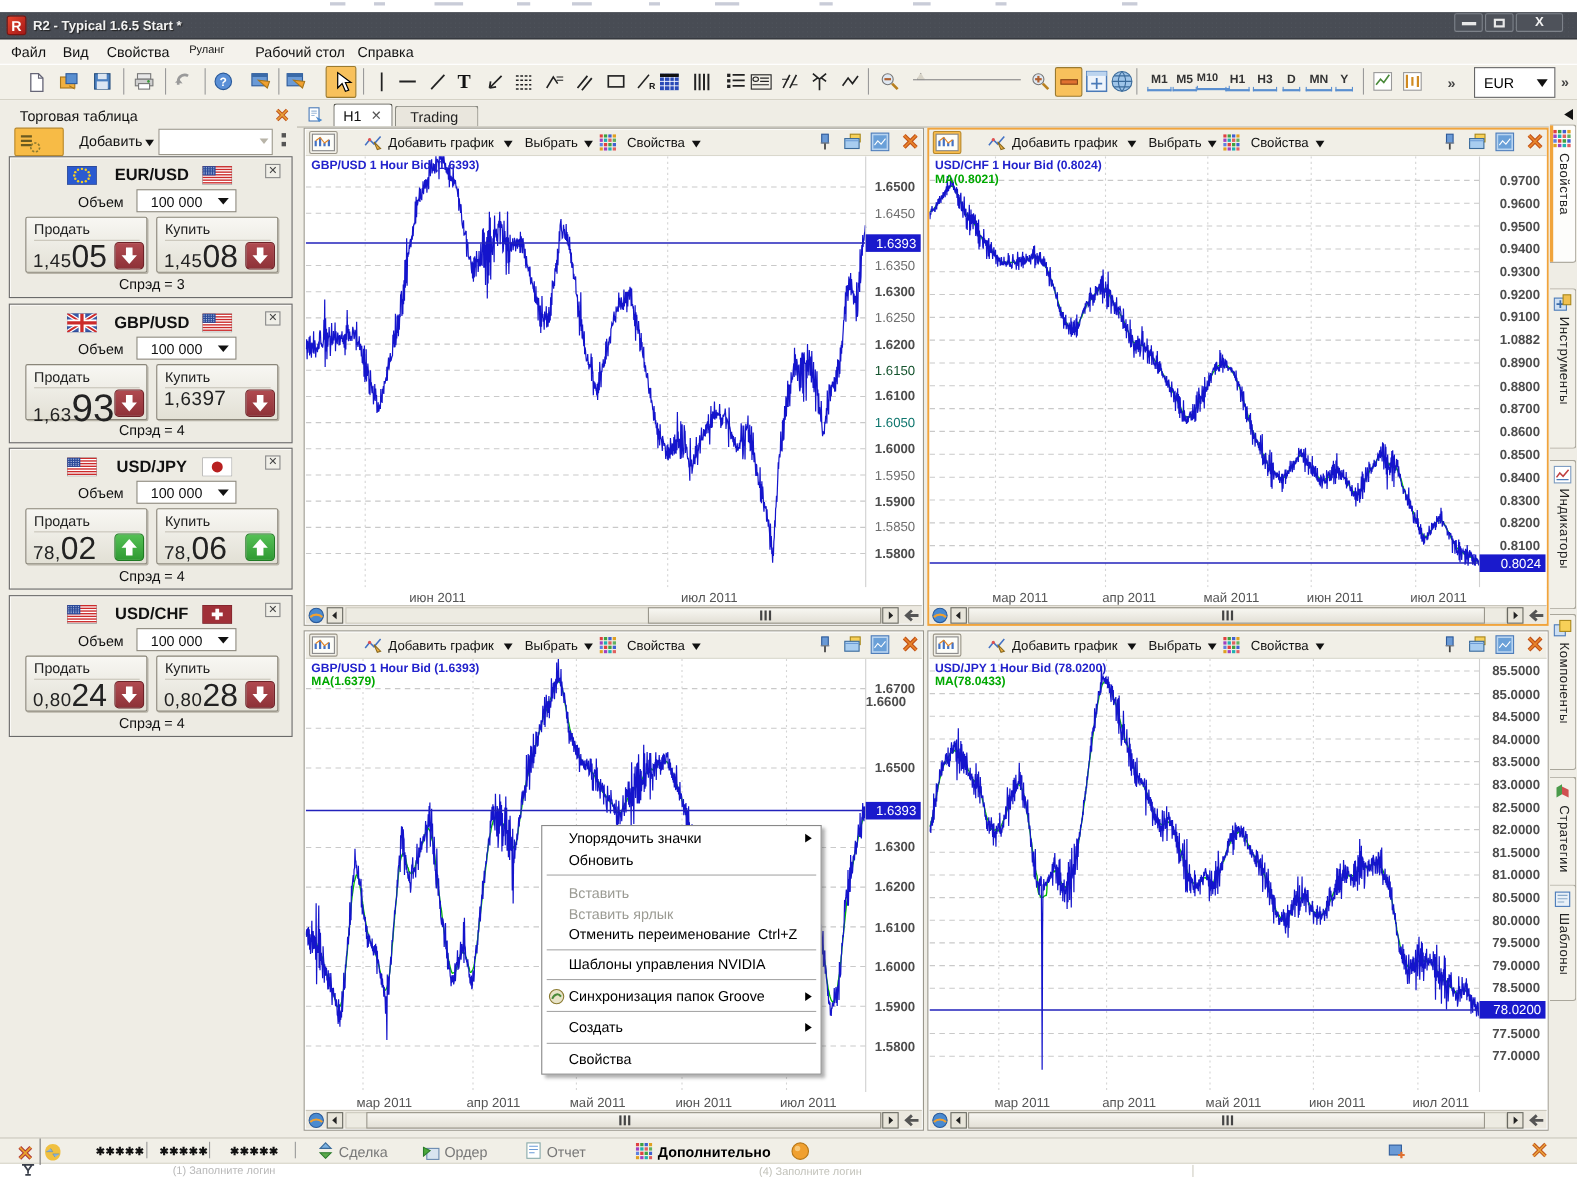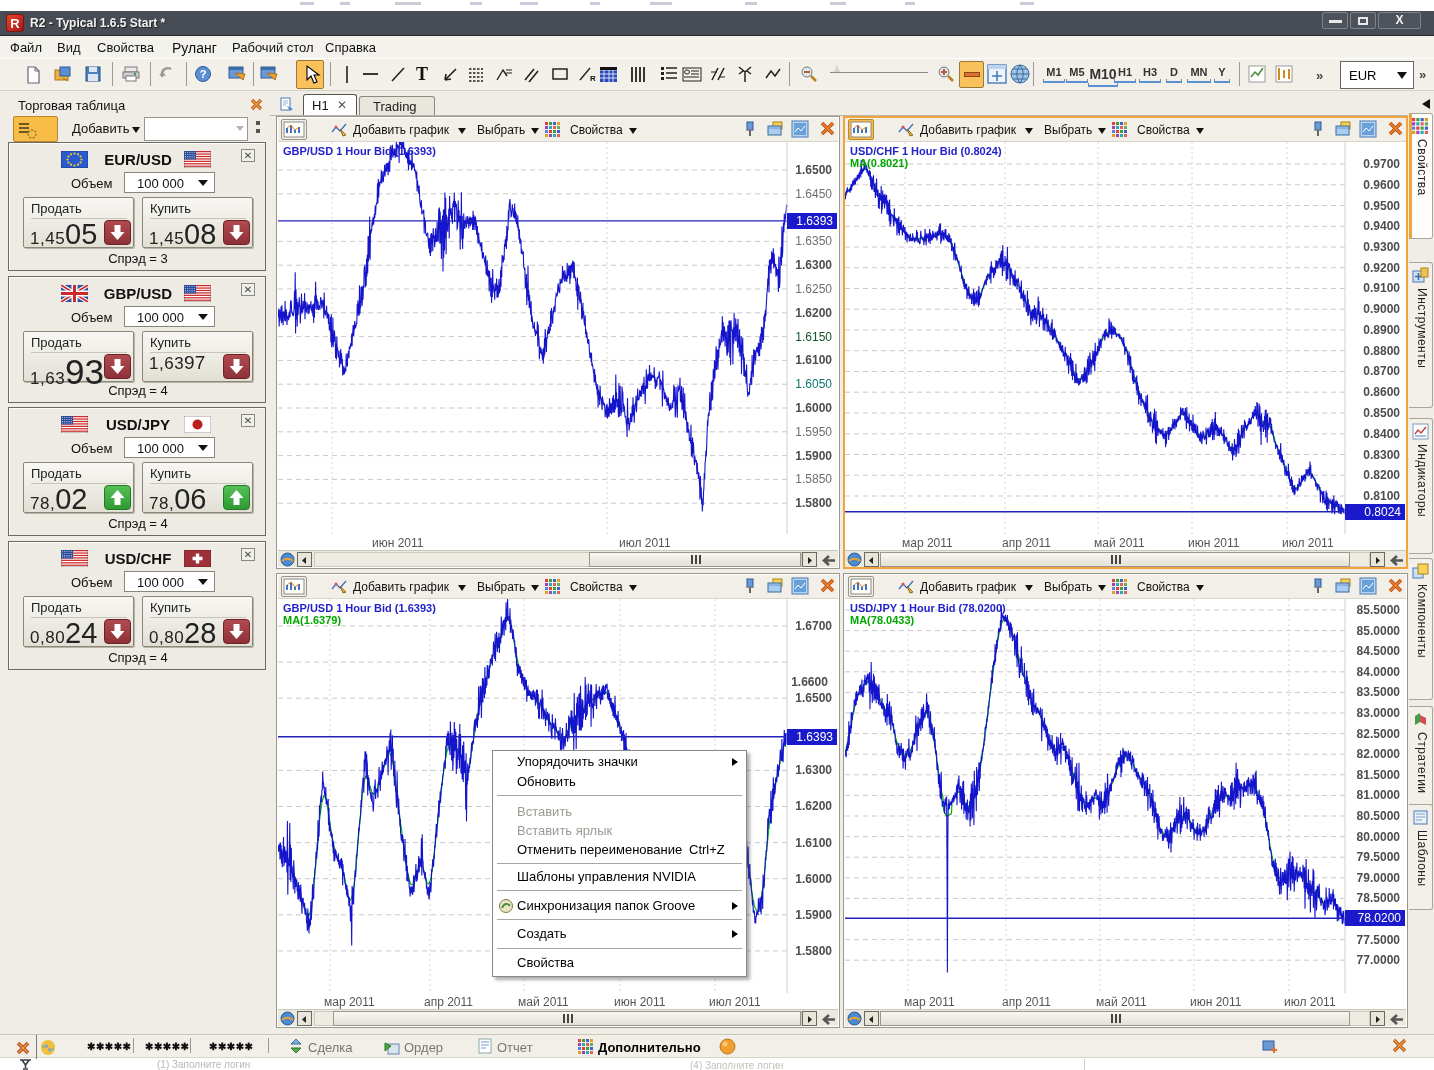--- a/index.html
+++ b/index.html
@@ -35,21 +35,21 @@
     </div>
 <div class="abs" style="left:1350px;top:1px;width:26px;height:17px;background:#4e525a;border:1px solid #7d828a;border-radius:2px">
       <div class="abs" style="left:7px;top:4px;width:10px;height:8px;border:2px solid #e8e8e8"></div>
     </div>
 <div class="abs" style="left:1378px;top:1px;width:43px;height:17px;background:#4e525a;border:1px solid #7d828a;border-radius:2px;color:#f0f0f0;text-align:center;font-size:12px;font-weight:bold;line-height:15px">X</div>
 </div>
 <div class="abs" style="left:0;top:36px;width:1434px;height:22px;background:#f4f2ec">
     <div class="abs" style="left:10px;top:4px;font-size:13px;color:#111">Файл</div>
     <div class="abs" style="left:57px;top:4px;font-size:13px;color:#111">Вид</div>
     <div class="abs" style="left:97px;top:4px;font-size:13px;color:#111">Свойства</div>
-    <div class="abs" style="left:172px;top:4px;font-size:14px;color:#111">Руланг</div>
+    <div class="abs" style="left:172px;top:4px;font-size:10px;color:#111">Руланг</div>
     <div class="abs" style="left:232px;top:4px;font-size:13px;color:#111">Рабочий стол</div>
     <div class="abs" style="left:325px;top:4px;font-size:13px;color:#111">Справка</div>
   </div>
 <div class="abs" style="left:0;top:58px;width:1434px;height:33px;background:#f2f0e8;border-top:1px solid #fff;border-bottom:1px solid #d5d2c6">
     <div class="abs" style="left:24px;top:7px;width:18px;height:18px"><svg width="18" height="18" viewBox="0 0 18 18">
         <path d="M4 1h7l4 4v12H4z" fill="#fff" stroke="#667" stroke-width="1.2"></path>
         <path d="M11 1v4h4" fill="none" stroke="#667"></path>
       </svg></div>
     <div class="abs" style="left:54px;top:6px;width:18px;height:18px"><svg width="18" height="18" viewBox="0 0 18 18">
         <rect x="1" y="5" width="13" height="10" fill="#f0b040" stroke="#a8761a"></rect>
@@ -176,21 +176,21 @@
         <rect x="1" y="1" width="18" height="4" fill="#bcd4ee"></rect>
         <path d="M10 7v10M5 12h10" stroke="#4a7ab8" stroke-width="1.6"></path>
       </svg></div>
     <div class="abs" style="left:1010px;top:5px;width:20px;height:20px"><svg width="20" height="20" viewBox="0 0 20 20">
         <circle cx="10" cy="10" r="9" fill="#9ec4e8" stroke="#3a6a9a"></circle>
         <path d="M1 10h18M10 1a14 14 0 0 1 0 18M10 1a14 14 0 0 0 0 18M3 5h14M3 15h14" stroke="#3a6a9a" fill="none"></path>
       </svg></div>
     <div class="tb-sep" style="left:1033px"></div>
     <div class="abs" style="left:1043px;top:7px;width:22px;text-align:center;font-size:11px;font-weight:bold;color:#333">M1<div style="margin-top:1px;height:4px;border-left:1px solid #5a8fd0;border-right:1px solid #5a8fd0;border-bottom:2px solid #5a8fd0"></div></div>
     <div class="abs" style="left:1066px;top:7px;width:22px;text-align:center;font-size:11px;font-weight:bold;color:#333">M5<div style="margin-top:1px;height:4px;border-left:1px solid #5a8fd0;border-right:1px solid #5a8fd0;border-bottom:2px solid #5a8fd0"></div></div>
-    <div class="abs" style="left:1088px;top:7px;width:30px;text-align:center;font-size:14px;font-weight:bold;color:#333">M10<div style="margin-top:1px;height:4px;border-left:1px solid #5a8fd0;border-right:1px solid #5a8fd0;border-bottom:2px solid #5a8fd0"></div></div>
+    <div class="abs" style="left:1088px;top:7px;width:30px;text-align:left;font-size:10px;font-weight:bold;color:#333">M10<div style="margin-top:1px;height:4px;border-left:1px solid #5a8fd0;border-right:1px solid #5a8fd0;border-bottom:2px solid #5a8fd0"></div></div>
     <div class="abs" style="left:1114px;top:7px;width:22px;text-align:center;font-size:11px;font-weight:bold;color:#333">H1<div style="margin-top:1px;height:4px;border-left:1px solid #5a8fd0;border-right:1px solid #5a8fd0;border-bottom:2px solid #5a8fd0"></div></div>
     <div class="abs" style="left:1139px;top:7px;width:22px;text-align:center;font-size:11px;font-weight:bold;color:#333">H3<div style="margin-top:1px;height:4px;border-left:1px solid #5a8fd0;border-right:1px solid #5a8fd0;border-bottom:2px solid #5a8fd0"></div></div>
     <div class="abs" style="left:1166px;top:7px;width:16px;text-align:center;font-size:11px;font-weight:bold;color:#333">D<div style="margin-top:1px;height:4px;border-left:1px solid #5a8fd0;border-right:1px solid #5a8fd0;border-bottom:2px solid #5a8fd0"></div></div>
     <div class="abs" style="left:1187px;top:7px;width:24px;text-align:center;font-size:11px;font-weight:bold;color:#333">MN<div style="margin-top:1px;height:4px;border-left:1px solid #5a8fd0;border-right:1px solid #5a8fd0;border-bottom:2px solid #5a8fd0"></div></div>
     <div class="abs" style="left:1214px;top:7px;width:16px;text-align:center;font-size:11px;font-weight:bold;color:#333">Y<div style="margin-top:1px;height:4px;border-left:1px solid #5a8fd0;border-right:1px solid #5a8fd0;border-bottom:2px solid #5a8fd0"></div></div>
     <div class="tb-sep" style="left:1239px"></div>
     <div class="abs" style="left:1248px;top:6px;width:18px;height:18px"><svg width="18" height="18" viewBox="0 0 18 18">
         <rect x="1" y="1" width="16" height="16" fill="#fff" stroke="#999"></rect>
         <path d="M3 12l4-5 3 3 5-7" fill="none" stroke="#4a8a3a" stroke-width="1.5"></path>
       </svg></div>
@@ -611,21 +611,21 @@
       <line x1="0" y1="369.8" x2="500" y2="369.8" stroke="#2222bb" stroke-width="1.4"></line>
       <line x1="500" y1="0" x2="500" y2="392" stroke="#d0d0d0"></line>
     </svg><div class="abs" style="left:5px;top:3px;font-size:11px;font-weight:bold;color:#2222cc">USD/CHF 1 Hour Bid (0.8024)</div><div class="abs" style="left:5px;top:15px;font-size:11px;font-weight:bold;color:#00a800">MA(0.8021)</div></div>
 <div class="axlbl" style="left:1345px;top:157px;width:55px;font-weight:bold;color:#4d4d4d;text-align:right">0.9700</div>
 <div class="axlbl" style="left:1345px;top:178px;width:55px;font-weight:bold;color:#4d4d4d;text-align:right">0.9600</div>
 <div class="axlbl" style="left:1345px;top:199px;width:55px;font-weight:bold;color:#4d4d4d;text-align:right">0.9500</div>
 <div class="axlbl" style="left:1345px;top:219px;width:55px;font-weight:bold;color:#4d4d4d;text-align:right">0.9400</div>
 <div class="axlbl" style="left:1345px;top:240px;width:55px;font-weight:bold;color:#4d4d4d;text-align:right">0.9300</div>
 <div class="axlbl" style="left:1345px;top:261px;width:55px;font-weight:bold;color:#4d4d4d;text-align:right">0.9200</div>
 <div class="axlbl" style="left:1345px;top:281px;width:55px;font-weight:bold;color:#4d4d4d;text-align:right">0.9100</div>
-<div class="axlbl" style="left:1345px;top:302px;width:55px;font-weight:bold;color:#4d4d4d;text-align:right">0.9000</div>
+<div class="axlbl" style="left:1345px;top:302px;width:55px;font-weight:bold;color:#4d4d4d;text-align:right">1.0882</div>
 <div class="axlbl" style="left:1345px;top:323px;width:55px;font-weight:bold;color:#4d4d4d;text-align:right">0.8900</div>
 <div class="axlbl" style="left:1345px;top:344px;width:55px;font-weight:bold;color:#4d4d4d;text-align:right">0.8800</div>
 <div class="axlbl" style="left:1345px;top:364px;width:55px;font-weight:bold;color:#4d4d4d;text-align:right">0.8700</div>
 <div class="axlbl" style="left:1345px;top:385px;width:55px;font-weight:bold;color:#4d4d4d;text-align:right">0.8600</div>
 <div class="axlbl" style="left:1345px;top:406px;width:55px;font-weight:bold;color:#4d4d4d;text-align:right">0.8500</div>
 <div class="axlbl" style="left:1345px;top:427px;width:55px;font-weight:bold;color:#4d4d4d;text-align:right">0.8400</div>
 <div class="axlbl" style="left:1345px;top:448px;width:55px;font-weight:bold;color:#4d4d4d;text-align:right">0.8300</div>
 <div class="axlbl" style="left:1345px;top:468px;width:55px;font-weight:bold;color:#4d4d4d;text-align:right">0.8200</div>
 <div class="axlbl" style="left:1345px;top:489px;width:55px;font-weight:bold;color:#4d4d4d;text-align:right">0.8100</div>
 <div class="abs" style="left:1345px;top:504px;width:60px;height:16px;background:#1a1acc;color:#fff;font-size:12px;text-align:right;line-height:16px;padding-right:4px">0.8024</div>
@@ -726,21 +726,21 @@
       <line x1="152" y1="0" x2="152" y2="394" stroke="#d4d4d4" stroke-width="1" stroke-dasharray="2 3"></line>
       <line x1="246" y1="0" x2="246" y2="394" stroke="#d4d4d4" stroke-width="1" stroke-dasharray="2 3"></line>
       <line x1="342" y1="0" x2="342" y2="394" stroke="#d4d4d4" stroke-width="1" stroke-dasharray="2 3"></line>
       <line x1="437" y1="0" x2="437" y2="394" stroke="#d4d4d4" stroke-width="1" stroke-dasharray="2 3"></line>
       <polyline points="0.0,249.7 0.4,250.6 0.8,250.9 1.2,251.3 1.6,250.8 2.0,251.7 2.4,252.4 2.7,252.4 3.1,252.8 3.5,253.5 3.9,253.7 4.3,254.4 4.7,254.6 5.1,255.5 5.5,254.5 5.9,256.5 6.3,257.3 6.7,257.3 7.1,258.4 7.4,257.8 7.8,256.8 8.2,257.6 8.6,257.4 9.0,258.0 9.4,257.8 9.8,258.6 10.2,259.9 10.6,260.4 11.0,261.1 11.4,263.1 11.8,263.3 12.1,263.6 12.5,264.8 12.9,266.2 13.3,267.3 13.7,268.0 14.1,270.6 14.5,270.3 14.9,271.1 15.3,272.5 15.7,273.6 16.1,276.0 16.5,278.7 16.8,279.6 17.2,281.4 17.6,282.1 18.0,283.9 18.4,285.2 18.8,286.1 19.2,286.7 19.6,287.8 20.0,288.9 20.4,290.6 20.8,292.1 21.2,293.1 21.6,293.7 21.9,295.0 22.3,296.0 22.7,297.1 23.1,298.3 23.5,299.9 23.9,300.7 24.3,301.8 24.7,302.8 25.1,304.7 25.5,306.1 25.9,307.2 26.3,308.7 26.6,309.8 27.0,311.2 27.4,312.7 27.8,314.3 28.2,315.2 28.6,315.7 29.0,315.9 29.4,316.6 29.8,317.3 30.2,317.2 30.6,316.3 31.0,315.9 31.3,315.6 31.7,314.9 32.1,313.2 32.5,311.9 32.9,310.0 33.3,307.5 33.7,304.8 34.1,301.2 34.5,298.9 34.9,295.7 35.3,292.5 35.7,288.7 36.0,284.2 36.4,280.3 36.8,276.2 37.2,272.2 37.6,267.8 38.0,263.0 38.4,258.1 38.8,253.3 39.2,249.2 39.6,244.8 40.0,239.9 40.4,235.0 40.8,230.2 41.1,225.8 41.5,221.8 41.9,218.2 42.3,214.6 42.7,212.1 43.1,209.1 43.5,206.5 43.9,203.9 44.3,201.8 44.7,200.8 45.1,199.2 45.5,198.1 45.8,196.6 46.2,196.3 46.6,196.7 47.0,196.9 47.4,198.3 47.8,199.6 48.2,200.7 48.6,202.5 49.0,204.6 49.4,207.4 49.8,209.9 50.2,212.2 50.5,214.9 50.9,217.3 51.3,220.0 51.7,222.2 52.1,225.0 52.5,227.9 52.9,230.5 53.3,232.8 53.7,235.1 54.1,237.2 54.5,239.7 54.9,242.2 55.2,243.8 55.6,246.2 56.0,247.6 56.4,249.0 56.8,250.7 57.2,252.2 57.6,253.6 58.0,254.9 58.4,256.2 58.8,257.4 59.2,258.3 59.6,259.1 60.0,259.7 60.3,260.6 60.7,261.6 61.1,262.3 61.5,262.9 61.9,264.0 62.3,264.8 62.7,266.1 63.1,267.3 63.5,268.6 63.9,269.9 64.3,271.1 64.7,272.6 65.0,274.0 65.4,275.5 65.8,276.8 66.2,278.1 66.6,279.7 67.0,281.5 67.4,283.2 67.8,284.8 68.2,287.1 68.6,289.5 69.0,291.6 69.4,292.9 69.7,296.6 70.1,297.1 70.5,298.5 70.9,299.7 71.3,300.1 71.7,301.0 72.1,301.2 72.5,300.9 72.9,300.5 73.3,299.4 73.7,299.0 74.1,297.7 74.4,296.1 74.8,294.2 75.2,292.2 75.6,289.5 76.0,286.9 76.4,283.9 76.8,280.3 77.2,276.2 77.6,272.4 78.0,268.2 78.4,262.4 78.8,259.1 79.2,254.4 79.5,250.2 79.9,245.8 80.3,240.5 80.7,235.9 81.1,231.0 81.5,226.6 81.9,223.1 82.3,217.8 82.7,213.4 83.1,208.7 83.5,204.3 83.9,199.8 84.2,196.8 84.6,192.9 85.0,189.4 85.4,186.4 85.8,184.8 86.2,182.6 86.6,181.1 87.0,179.3 87.4,178.2 87.8,177.5 88.2,176.9 88.6,177.0 88.9,177.5 89.3,177.9 89.7,179.0 90.1,179.6 90.5,180.0 90.9,182.0 91.3,183.8 91.7,186.3 92.1,187.8 92.5,189.4 92.9,189.8 93.3,190.9 93.6,192.7 94.0,193.9 94.4,193.7 94.8,194.4 95.2,194.6 95.6,195.1 96.0,195.4 96.4,195.3 96.8,194.8 97.2,193.6 97.6,193.0 98.0,192.3 98.4,191.9 98.7,190.9 99.1,189.5 99.5,188.5 99.9,186.8 100.3,184.7 100.7,183.8 101.1,182.9 101.5,182.2 101.9,181.6 102.3,180.1 102.7,178.8 103.1,177.4 103.4,176.0 103.8,174.8 104.2,173.6 104.6,171.9 105.0,170.3 105.4,169.0 105.8,168.2 106.2,167.7 106.6,166.5 107.0,164.7 107.4,163.3 107.8,162.4 108.1,160.3 108.5,159.2 108.9,157.7 109.3,157.5 109.7,157.0 110.1,156.1 110.5,154.7 110.9,154.5 111.3,154.0 111.7,154.6 112.1,155.0 112.5,156.0 112.8,155.9 113.2,156.9 113.6,159.0 114.0,160.7 114.4,163.1 114.8,164.6 115.2,165.5 115.6,167.4 116.0,169.9 116.4,172.8 116.8,175.8 117.2,178.6 117.6,182.5 117.9,185.0 118.3,188.0 118.7,191.7 119.1,196.3 119.5,199.8 119.9,203.7 120.3,206.7 120.7,209.7 121.1,212.2 121.5,215.8 121.9,219.3 122.3,222.1 122.6,224.9 123.0,226.5 123.4,229.0 123.8,232.8 124.2,236.3 124.6,239.0 125.0,242.0 125.4,245.1 125.8,248.2 126.2,250.9 126.6,253.4 127.0,256.1 127.3,258.6 127.7,261.0 128.1,263.5 128.5,266.1 128.9,268.1 129.3,270.7 129.7,273.1 130.1,275.2 130.5,276.8 130.9,278.6 131.3,280.3 131.7,282.0 132.1,283.3 132.4,284.6 132.8,284.8 133.2,285.7 133.6,285.6 134.0,285.5 134.4,285.5 134.8,285.3 135.2,285.3 135.6,285.2 136.0,284.5 136.4,283.4 136.8,281.6 137.1,280.8 137.5,279.9 137.9,278.3 138.3,277.1 138.7,276.0 139.1,274.8 139.5,272.3 139.9,271.7 140.3,269.8 140.7,268.3 141.1,267.3 141.5,267.0 141.8,266.9 142.2,266.8 142.6,267.2 143.0,267.1 143.4,267.2 143.8,267.1 144.2,267.3 144.6,268.0 145.0,268.9 145.4,270.6 145.8,271.3 146.2,272.7 146.5,274.0 146.9,275.5 147.3,277.1 147.7,278.2 148.1,280.2 148.5,280.7 148.9,283.4 149.3,284.6 149.7,284.9 150.1,284.9 150.5,284.7 150.9,284.0 151.3,283.3 151.6,282.8 152.0,282.0 152.4,281.1 152.8,279.5 153.2,277.6 153.6,275.4 154.0,272.6 154.4,269.7 154.8,267.1 155.2,264.3 155.6,260.8 156.0,257.0 156.3,253.6 156.7,249.9 157.1,246.7 157.5,242.6 157.9,238.9 158.3,235.3 158.7,232.2 159.1,228.7 159.5,225.5 159.9,221.9 160.3,218.2 160.7,214.7 161.0,210.9 161.4,207.6 161.8,204.1 162.2,200.7 162.6,197.5 163.0,194.7 163.4,191.5 163.8,187.9 164.2,184.7 164.6,181.2 165.0,178.0 165.4,175.0 165.7,171.7 166.1,168.5 166.5,165.9 166.9,163.2 167.3,160.8 167.7,159.0 168.1,157.5 168.5,154.7 168.9,152.8 169.3,151.0 169.7,150.4 170.1,148.5 170.5,147.1 170.8,147.5 171.2,147.4 171.6,146.2 172.0,145.8 172.4,144.7 172.8,144.6 173.2,144.2 173.6,144.4 174.0,144.3 174.4,145.6 174.8,145.9 175.2,147.0 175.5,148.1 175.9,148.5 176.3,148.5 176.7,148.4 177.1,149.0 177.5,150.1 177.9,149.5 178.3,149.4 178.7,149.5 179.1,151.1 179.5,150.3 179.9,150.1 180.2,152.1 180.6,151.5 181.0,153.0 181.4,154.4 181.8,155.0 182.2,155.6 182.6,157.4 183.0,157.4 183.4,158.3 183.8,160.2 184.2,160.1 184.6,162.9 184.9,164.3 185.3,165.7 185.7,167.0 186.1,167.6 186.5,169.6 186.9,170.3 187.3,171.7 187.7,171.4 188.1,171.6 188.5,171.9 188.9,170.9 189.3,171.1 189.7,170.6 190.0,169.2 190.4,169.2 190.8,168.3 191.2,167.0 191.6,165.6 192.0,164.2 192.4,160.3 192.8,158.8 193.2,154.7 193.6,151.9 194.0,149.2 194.4,147.3 194.7,144.5 195.1,142.0 195.5,140.0 195.9,137.7 196.3,135.5 196.7,132.3 197.1,130.1 197.5,127.8 197.9,125.7 198.3,123.1 198.7,120.9 199.1,118.4 199.4,117.2 199.8,115.2 200.2,112.9 200.6,110.6 201.0,109.7 201.4,107.8 201.8,105.9 202.2,104.6 202.6,103.4 203.0,100.9 203.4,99.7 203.8,98.1 204.1,96.2 204.5,94.6 204.9,93.0 205.3,92.0 205.7,90.2 206.1,88.4 206.5,87.2 206.9,86.4 207.3,85.3 207.7,84.4 208.1,82.1 208.5,80.3 208.9,78.8 209.2,78.1 209.6,76.3 210.0,75.3 210.4,74.2 210.8,72.6 211.2,70.7 211.6,69.5 212.0,67.4 212.4,65.9 212.8,64.6 213.2,62.6 213.6,61.5 213.9,60.5 214.3,59.0 214.7,57.5 215.1,55.7 215.5,54.9 215.9,53.2 216.3,52.0 216.7,51.1 217.1,49.9 217.5,49.5 217.9,48.4 218.3,47.3 218.6,46.8 219.0,45.5 219.4,43.7 219.8,42.9 220.2,42.1 220.6,41.5 221.0,40.4 221.4,39.0 221.8,38.3 222.2,37.2 222.6,36.1 223.0,35.1 223.3,34.5 223.7,34.1 224.1,31.8 224.5,30.9 224.9,29.6 225.3,28.4 225.7,26.8 226.1,25.2 226.5,24.3 226.9,23.3 227.3,22.1 227.7,21.5 228.1,21.2 228.4,20.9 228.8,20.7 229.2,20.3 229.6,20.5 230.0,20.7 230.4,21.2 230.8,21.3 231.2,21.8 231.6,22.4 232.0,23.4 232.4,23.9 232.8,25.7 233.1,27.1 233.5,28.8 233.9,30.5 234.3,32.7 234.7,35.0 235.1,36.8 235.5,39.5 235.9,41.7 236.3,43.9 236.7,46.4 237.1,48.3 237.5,50.5 237.8,52.6 238.2,54.4 238.6,56.5 239.0,58.3 239.4,59.8 239.8,62.2 240.2,64.2 240.6,65.8 241.0,67.4 241.4,69.3 241.8,70.8 242.2,72.2 242.5,73.7 242.9,75.1 243.3,76.1 243.7,77.0 244.1,77.2 244.5,78.0 244.9,79.3 245.3,80.4 245.7,81.3 246.1,82.2 246.5,83.3 246.9,84.4 247.3,85.2 247.6,86.1 248.0,87.2 248.4,87.6 248.8,88.6 249.2,89.4 249.6,90.4 250.0,90.9 250.4,91.5 250.8,92.1 251.2,92.4 251.6,93.0 252.0,93.4 252.3,94.2 252.7,94.9 253.1,95.4 253.5,95.5 253.9,96.2 254.3,96.5 254.7,96.7 255.1,96.9 255.5,96.9 255.9,97.5 256.3,97.6 256.7,98.8 257.0,99.9 257.4,100.7 257.8,101.3 258.2,101.4 258.6,101.7 259.0,101.8 259.4,102.2 259.8,103.2 260.2,103.2 260.6,103.8 261.0,103.7 261.4,104.8 261.7,105.6 262.1,106.1 262.5,106.4 262.9,107.2 263.3,108.5 263.7,109.6 264.1,110.4 264.5,110.9 264.9,111.9 265.3,111.8 265.7,111.5 266.1,111.6 266.5,112.1 266.8,113.4 267.2,114.0 267.6,114.9 268.0,116.0 268.4,116.3 268.8,117.8 269.2,118.7 269.6,120.5 270.0,121.4 270.4,121.6 270.8,122.1 271.2,122.9 271.5,123.3 271.9,123.5 272.3,123.6 272.7,124.4 273.1,125.3 273.5,125.4 273.9,126.0 274.3,126.7 274.7,127.1 275.1,127.9 275.5,127.9 275.9,128.8 276.2,129.5 276.6,129.9 277.0,130.6 277.4,131.1 277.8,131.4 278.2,131.0 278.6,131.5 279.0,132.7 279.4,133.9 279.8,134.1 280.2,135.1 280.6,135.4 280.9,135.8 281.3,136.4 281.7,136.8 282.1,137.8 282.5,138.5 282.9,138.9 283.3,139.6 283.7,139.8 284.1,140.0 284.5,139.6 284.9,139.5 285.3,139.8 285.7,139.9 286.0,139.7 286.4,139.5 286.8,139.0 287.2,138.5 287.6,137.4 288.0,135.9 288.4,135.4 288.8,134.3 289.2,133.5 289.6,133.3 290.0,132.0 290.4,131.3 290.7,130.3 291.1,129.6 291.5,128.9 291.9,129.1 292.3,127.1 292.7,126.8 293.1,127.3 293.5,126.3 293.9,125.5 294.3,125.8 294.7,124.6 295.1,123.3 295.4,122.4 295.8,121.9 296.2,121.3 296.6,121.2 297.0,119.9 297.4,120.1 297.8,119.3 298.2,119.3 298.6,118.1 299.0,117.0 299.4,117.6 299.8,117.2 300.1,116.1 300.5,115.0 300.9,115.4 301.3,114.9 301.7,113.8 302.1,113.6 302.5,113.3 302.9,111.6 303.3,110.4 303.7,111.0 304.1,110.4 304.5,110.1 304.9,109.9 305.2,109.9 305.6,109.9 306.0,108.5 306.4,108.0 306.8,106.9 307.2,107.4 307.6,107.4 308.0,105.6 308.4,105.0 308.8,104.3 309.2,104.3 309.6,103.5 309.9,102.7 310.3,102.4 310.7,102.3 311.1,101.9 311.5,102.2 311.9,103.1 312.3,102.0 312.7,102.4 313.1,101.9 313.5,101.5 313.9,100.6 314.3,100.1 314.6,100.6 315.0,100.9 315.4,100.5 315.8,100.2 316.2,99.8 316.6,99.8 317.0,99.4 317.4,99.5 317.8,98.2 318.2,98.5 318.6,98.7 319.0,98.2 319.3,97.8 319.7,97.1 320.1,96.3 320.5,95.9 320.9,96.0 321.3,95.6 321.7,95.1 322.1,94.7 322.5,94.7 322.9,95.1 323.3,94.4 323.7,94.2 324.1,93.8 324.4,93.6 324.8,93.0 325.2,92.7 325.6,92.9 326.0,93.3 326.4,93.4 326.8,93.3 327.2,93.1 327.6,93.2 328.0,93.3 328.4,93.8 328.8,94.2 329.1,94.7 329.5,95.1 329.9,96.1 330.3,96.9 330.7,97.7 331.1,98.6 331.5,99.1 331.9,99.7 332.3,101.2 332.7,102.5 333.1,103.0 333.5,104.1 333.8,105.8 334.2,106.5 334.6,107.5 335.0,108.4 335.4,109.6 335.8,110.9 336.2,111.7 336.6,112.7 337.0,113.8 337.4,114.5 337.8,115.7 338.2,116.8 338.5,117.9 338.9,118.8 339.3,119.9 339.7,121.0 340.1,122.6 340.5,123.7 340.9,124.3 341.3,125.4 341.7,126.9 342.1,129.2 342.5,129.9 342.9,131.7 343.3,132.6 343.6,134.4 344.0,135.2 344.4,136.2 344.8,137.9 345.2,139.6 345.6,140.9 346.0,142.8 346.4,144.0 346.8,145.0 347.2,145.7 347.6,146.9 348.0,148.5 348.3,149.8 348.7,150.7 349.1,152.2 349.5,153.2 349.9,154.3 350.3,155.5 350.7,156.0 351.1,157.4 351.5,157.9 351.9,159.3 352.3,161.0 352.7,162.2 353.0,163.9 353.4,164.9 353.8,165.4 354.2,165.9 354.6,166.4 355.0,167.4 355.4,168.3 355.8,169.3 356.2,170.4 356.6,171.3 357.0,171.5 357.4,172.7 357.7,173.3 358.1,173.8 358.5,174.8 358.9,175.5 359.3,176.3 359.7,176.6 360.1,178.2 360.5,178.6 360.9,178.4 361.3,179.3 361.7,179.6 362.1,180.3 362.5,180.9 362.8,181.8 363.2,183.1 363.6,183.2 364.0,184.1 364.4,185.2 364.8,185.9 365.2,186.1 365.6,188.0 366.0,188.5 366.4,189.6 366.8,190.5 367.2,191.0 367.5,192.2 367.9,193.3 368.3,194.0 368.7,194.1 369.1,194.9 369.5,195.5 369.9,196.3 370.3,196.5 370.7,197.1 371.1,197.7 371.5,198.3 371.9,198.6 372.2,200.1 372.6,200.5 373.0,200.7 373.4,201.3 373.8,202.4 374.2,202.2 374.6,202.8 375.0,203.3 375.4,204.6 375.8,205.4 376.2,206.3 376.6,206.5 376.9,206.8 377.3,207.3 377.7,207.8 378.1,208.2 378.5,208.7 378.9,209.9 379.3,210.9 379.7,212.0 380.1,212.4 380.5,213.6 380.9,213.2 381.3,214.2 381.7,214.1 382.0,214.8 382.4,214.6 382.8,215.8 383.2,217.4 383.6,217.3 384.0,218.0 384.4,219.0 384.8,219.2 385.2,220.0 385.6,221.4 386.0,222.3 386.4,223.2 386.7,223.9 387.1,224.8 387.5,225.3 387.9,225.5 388.3,226.7 388.7,227.9 389.1,227.4 389.5,229.3 389.9,230.3 390.3,231.2 390.7,231.4 391.1,232.4 391.4,232.9 391.8,232.2 392.2,233.1 392.6,233.7 393.0,234.0 393.4,234.6 393.8,234.9 394.2,235.6 394.6,236.4 395.0,237.6 395.4,238.1 395.8,238.9 396.2,239.3 396.5,239.6 396.9,239.6 397.3,240.3 397.7,242.1 398.1,242.1 398.5,242.6 398.9,244.0 399.3,245.5 399.7,247.0 400.1,247.5 400.5,248.1 400.9,249.5 401.2,249.4 401.6,249.6 402.0,249.9 402.4,250.4 402.8,251.2 403.2,251.5 403.6,251.7 404.0,252.4 404.4,253.1 404.8,253.8 405.2,254.7 405.6,255.2 405.9,254.9 406.3,255.0 406.7,255.8 407.1,256.3 407.5,255.7 407.9,255.7 408.3,255.2 408.7,255.1 409.1,255.9 409.5,255.2 409.9,255.3 410.3,255.7 410.6,256.1 411.0,256.1 411.4,255.4 411.8,255.1 412.2,255.1 412.6,254.7 413.0,254.0 413.4,253.7 413.8,253.3 414.2,252.6 414.6,252.5 415.0,252.0 415.4,251.4 415.7,250.5 416.1,250.7 416.5,250.5 416.9,250.5 417.3,249.8 417.7,249.4 418.1,249.6 418.5,249.5 418.9,249.1 419.3,248.6 419.7,248.0 420.1,247.6 420.4,247.5 420.8,247.1 421.2,246.9 421.6,246.2 422.0,245.9 422.4,245.4 422.8,245.9 423.2,245.6 423.6,245.0 424.0,243.7 424.4,243.4 424.8,242.5 425.1,242.2 425.5,241.5 425.9,241.3 426.3,239.7 426.7,239.3 427.1,238.9 427.5,238.7 427.9,237.8 428.3,238.0 428.7,237.5 429.1,237.0 429.5,236.6 429.8,236.5 430.2,236.9 430.6,236.5 431.0,235.4 431.4,234.8 431.8,234.8 432.2,235.1 432.6,235.4 433.0,235.7 433.4,236.5 433.8,235.8 434.2,236.1 434.6,236.2 434.9,237.0 435.3,236.9 435.7,237.6 436.1,237.5 436.5,237.7 436.9,237.4 437.3,238.5 437.7,238.4 438.1,238.0 438.5,238.0 438.9,237.2 439.3,237.2 439.6,237.7 440.0,238.2 440.4,237.5 440.8,237.4 441.2,238.0 441.6,237.2 442.0,236.2 442.4,236.5 442.8,235.9 443.2,236.0 443.6,235.7 444.0,234.2 444.3,233.3 444.7,232.9 445.1,233.0 445.5,233.5 445.9,232.2 446.3,231.8 446.7,231.7 447.1,230.9 447.5,230.6 447.9,230.7 448.3,230.3 448.7,229.1 449.0,229.2 449.4,229.2 449.8,228.4 450.2,228.8 450.6,229.4 451.0,227.6 451.4,227.4 451.8,227.1 452.2,227.5 452.6,228.5 453.0,227.4 453.4,226.9 453.8,226.3 454.1,224.9 454.5,224.9 454.9,225.1 455.3,224.6 455.7,224.7 456.1,224.4 456.5,223.6 456.9,224.6 457.3,225.4 457.7,224.8 458.1,224.3 458.5,224.4 458.8,224.6 459.2,224.7 459.6,226.3 460.0,227.1 460.4,226.6 460.8,225.8 461.2,226.6 461.6,227.4 462.0,228.7 462.4,229.6 462.8,231.2 463.2,232.0 463.5,232.6 463.9,233.9 464.3,235.2 464.7,236.8 465.1,238.0 465.5,238.9 465.9,239.9 466.3,241.8 466.7,243.8 467.1,246.3 467.5,247.2 467.9,248.7 468.2,250.8 468.6,252.6 469.0,255.1 469.4,258.7 469.8,260.5 470.2,264.0 470.6,266.5 471.0,269.7 471.4,272.2 471.8,275.5 472.2,278.8 472.6,281.9 473.0,284.8 473.3,288.4 473.7,291.6 474.1,294.5 474.5,296.7 474.9,299.7 475.3,301.3 475.7,303.0 476.1,305.2 476.5,306.7 476.9,307.9 477.3,309.2 477.7,310.2 478.0,310.6 478.4,311.5 478.8,311.6 479.2,312.0 479.6,311.8 480.0,311.3 480.4,310.4 480.8,310.2 481.2,308.5 481.6,306.9 482.0,305.5 482.4,303.8 482.7,301.7 483.1,299.4 483.5,296.9 483.9,294.5 484.3,291.6 484.7,288.8 485.1,286.4 485.5,283.0 485.9,279.0 486.3,275.6 486.7,272.0 487.1,267.6 487.4,263.5 487.8,258.9 488.2,255.3 488.6,251.8 489.0,247.3 489.4,243.4 489.8,240.0 490.2,236.5 490.6,232.0 491.0,228.6 491.4,224.4 491.8,221.3 492.2,218.5 492.5,215.0 492.9,212.4 493.3,209.6 493.7,206.6 494.1,203.9 494.5,202.0 494.9,199.9 495.3,197.7 495.7,195.4 496.1,193.7 496.5,192.1 496.9,189.7 497.2,187.3 497.6,186.0 498.0,183.1 498.4,180.8 498.8,178.3 499.2,176.9 499.6,174.7 500.0,172.9 500.4,171.2 500.8,169.5 501.2,168.5 501.6,166.2 501.9,164.0 502.3,161.8 502.7,160.3 503.1,158.4 503.5,156.7 503.9,155.0 504.3,154.1 504.7,152.3 505.1,150.5 505.5,149.2 505.9,147.7 506.3,146.5 506.6,145.5 507.0,144.9 507.4,144.1 507.8,143.1 508.2,142.0 508.6,141.9 509.0,140.7" fill="none" stroke="#00bc00" stroke-width="1.2"></polyline>
       <polyline points="0.0,247.8 0.4,252.7 0.8,245.8 1.2,251.2 1.6,244.8 2.0,260.6 2.4,243.7 2.7,259.3 3.1,245.8 3.5,264.4 3.9,250.4 4.3,268.2 4.7,253.8 5.1,257.1 5.5,238.0 5.9,267.3 6.3,263.1 6.7,247.4 7.1,256.4 7.4,263.7 7.8,251.5 8.2,263.2 8.6,252.9 9.0,273.4 9.4,222.1 9.8,295.8 10.2,261.4 10.6,261.3 11.0,267.3 11.4,247.3 11.8,224.1 12.1,281.0 12.5,245.5 12.9,283.1 13.3,249.0 13.7,274.5 14.1,267.2 14.5,278.0 14.9,278.4 15.3,290.3 15.7,261.3 16.1,271.5 16.5,277.2 16.8,294.4 17.2,277.5 17.6,288.2 18.0,279.6 18.4,287.5 18.8,280.8 19.2,292.4 19.6,290.2 20.0,300.6 20.4,283.1 20.8,300.4 21.2,285.9 21.6,297.7 21.9,289.5 22.3,303.1 22.7,285.6 23.1,293.1 23.5,301.9 23.9,314.7 24.3,299.3 24.7,304.5 25.1,298.9 25.5,306.7 25.9,306.8 26.3,309.6 26.6,303.8 27.0,315.0 27.4,315.3 27.8,309.4 28.2,313.7 28.6,323.7 29.0,324.3 29.4,331.9 29.8,309.5 30.2,330.3 30.6,314.0 31.0,334.4 31.3,319.6 31.7,328.3 32.1,321.0 32.5,326.1 32.9,302.2 33.3,320.9 33.7,313.1 34.1,306.4 34.5,285.3 34.9,300.9 35.3,298.5 35.7,299.4 36.0,277.9 36.4,280.5 36.8,271.3 37.2,268.9 37.6,265.7 38.0,252.7 38.4,258.3 38.8,258.7 39.2,244.2 39.6,251.5 40.0,221.3 40.4,241.9 40.8,229.9 41.1,237.6 41.5,206.3 41.9,215.6 42.3,205.0 42.7,200.6 43.1,196.5 43.5,203.1 43.9,191.1 44.3,190.9 44.7,172.5 45.1,183.6 45.5,183.7 45.8,188.8 46.2,188.3 46.6,195.8 47.0,194.0 47.4,199.8 47.8,188.1 48.2,205.3 48.6,199.6 49.0,205.5 49.4,205.8 49.8,204.5 50.2,200.0 50.5,225.9 50.9,208.5 51.3,232.4 51.7,223.1 52.1,228.7 52.5,230.7 52.9,236.9 53.3,233.0 53.7,238.8 54.1,234.6 54.5,248.2 54.9,241.6 55.2,254.6 55.6,242.8 56.0,262.5 56.4,251.8 56.8,261.8 57.2,249.9 57.6,256.5 58.0,251.5 58.4,258.9 58.8,256.3 59.2,260.7 59.6,261.2 60.0,263.2 60.3,254.2 60.7,265.8 61.1,262.9 61.5,269.5 61.9,261.0 62.3,266.8 62.7,260.1 63.1,269.4 63.5,259.0 63.9,267.9 64.3,261.3 64.7,286.5 65.0,265.3 65.4,276.7 65.8,273.2 66.2,275.2 66.6,278.8 67.0,284.8 67.4,285.2 67.8,290.6 68.2,285.6 68.6,296.3 69.0,286.2 69.4,298.6 69.7,290.5 70.1,298.2 70.5,296.4 70.9,307.1 71.3,298.0 71.7,304.0 72.1,308.8 72.5,322.6 72.9,306.7 73.3,314.9 73.7,346.5 74.1,286.9 74.4,305.4 74.8,300.2 75.2,288.7 75.6,305.4 76.0,288.0 76.4,285.1 76.8,277.4 77.2,270.9 77.6,278.0 78.0,269.1 78.4,255.6 78.8,257.6 79.2,252.2 79.5,245.8 79.9,242.1 80.3,238.5 80.7,228.6 81.1,232.2 81.5,224.8 81.9,220.9 82.3,218.6 82.7,215.3 83.1,200.9 83.5,207.7 83.9,192.3 84.2,189.1 84.6,186.8 85.0,178.7 85.4,179.6 85.8,193.8 86.2,160.4 86.6,172.8 87.0,152.2 87.4,162.4 87.8,152.5 88.2,179.9 88.6,154.9 88.9,161.9 89.3,164.0 89.7,196.5 90.1,175.9 90.5,187.4 90.9,178.4 91.3,191.7 91.7,187.0 92.1,194.6 92.5,193.4 92.9,199.8 93.3,196.0 93.6,202.1 94.0,193.4 94.4,203.2 94.8,203.6 95.2,212.6 95.6,207.9 96.0,194.8 96.4,187.0 96.8,189.1 97.2,180.4 97.6,199.9 98.0,190.0 98.4,193.8 98.7,191.0 99.1,192.2 99.5,189.3 99.9,198.7 100.3,183.4 100.7,183.4 101.1,168.1 101.5,186.3 101.9,181.0 102.3,192.0 102.7,171.7 103.1,173.1 103.4,180.4 103.8,175.1 104.2,162.6 104.6,175.7 105.0,165.8 105.4,173.5 105.8,167.4 106.2,166.9 106.6,161.3 107.0,164.9 107.4,159.4 107.8,165.9 108.1,163.4 108.5,160.7 108.9,147.3 109.3,154.7 109.7,150.7 110.1,176.3 110.5,153.2 110.9,152.6 111.3,141.3 111.7,153.3 112.1,133.7 112.5,152.0 112.8,130.6 113.2,170.7 113.6,155.1 114.0,153.2 114.4,136.2 114.8,163.1 115.2,149.7 115.6,177.6 116.0,169.7 116.4,186.8 116.8,161.8 117.2,183.2 117.6,192.1 117.9,192.0 118.3,204.5 118.7,208.7 119.1,172.3 119.5,195.5 119.9,197.0 120.3,215.4 120.7,199.5 121.1,214.8 121.5,215.4 121.9,227.4 122.3,219.8 122.6,233.8 123.0,237.5 123.4,241.7 123.8,235.1 124.2,244.0 124.6,236.0 125.0,239.9 125.4,241.3 125.8,261.8 126.2,253.6 126.6,252.0 127.0,240.0 127.3,264.0 127.7,256.5 128.1,272.3 128.5,255.9 128.9,282.3 129.3,267.1 129.7,282.1 130.1,274.7 130.5,282.4 130.9,280.9 131.3,288.3 131.7,290.1 132.1,297.5 132.4,291.8 132.8,287.6 133.2,293.4 133.6,293.0 134.0,287.3 134.4,295.9 134.8,293.8 135.2,289.4 135.6,276.6 136.0,293.1 136.4,284.8 136.8,278.2 137.1,275.7 137.5,278.3 137.9,264.9 138.3,282.8 138.7,271.1 139.1,281.7 139.5,278.0 139.9,273.1 140.3,267.8 140.7,257.1 141.1,273.4 141.5,267.5 141.8,259.2 142.2,266.1 142.6,264.1 143.0,268.0 143.4,239.3 143.8,276.5 144.2,235.3 144.6,260.3 145.0,262.4 145.4,272.4 145.8,272.1 146.2,275.4 146.5,275.5 146.9,279.7 147.3,273.1 147.7,281.0 148.1,281.1 148.5,289.6 148.9,286.5 149.3,295.1 149.7,289.3 150.1,296.8 150.5,287.8 150.9,300.2 151.3,299.1 151.6,292.1 152.0,283.1 152.4,288.6 152.8,293.5 153.2,286.3 153.6,270.3 154.0,272.8 154.4,265.9 154.8,260.1 155.2,261.9 155.6,267.8 156.0,256.0 156.3,260.1 156.7,246.3 157.1,248.6 157.5,236.4 157.9,234.6 158.3,225.1 158.7,238.6 159.1,227.8 159.5,223.1 159.9,215.9 160.3,216.6 160.7,201.6 161.0,218.3 161.4,203.6 161.8,203.2 162.2,192.5 162.6,203.7 163.0,190.4 163.4,188.7 163.8,183.8 164.2,186.3 164.6,177.9 165.0,175.7 165.4,174.4 165.7,170.8 166.1,163.3 166.5,164.4 166.9,161.6 167.3,169.7 167.7,147.1 168.1,153.6 168.5,138.5 168.9,147.6 169.3,134.5 169.7,146.5 170.1,132.1 170.5,146.2 170.8,133.9 171.2,151.5 171.6,149.3 172.0,156.0 172.4,122.6 172.8,144.6 173.2,138.8 173.6,161.4 174.0,133.8 174.4,139.4 174.8,171.7 175.2,162.5 175.5,136.0 175.9,159.0 176.3,123.1 176.7,152.2 177.1,129.7 177.5,150.9 177.9,132.9 178.3,175.0 178.7,140.0 179.1,170.1 179.5,156.7 179.9,161.1 180.2,150.0 180.6,154.3 181.0,135.1 181.4,169.5 181.8,125.1 182.2,158.9 182.6,135.3 183.0,174.5 183.4,155.6 183.8,157.1 184.2,180.4 184.6,146.3 184.9,155.6 185.3,182.9 185.7,142.5 186.1,163.5 186.5,173.4 186.9,174.3 187.3,161.6 187.7,210.6 188.1,154.3 188.5,222.4 188.9,181.0 189.3,185.8 189.7,164.2 190.0,181.7 190.4,169.3 190.8,174.0 191.2,166.3 191.6,169.2 192.0,158.7 192.4,164.4 192.8,157.8 193.2,151.4 193.6,143.9 194.0,152.3 194.4,142.0 194.7,145.0 195.1,144.4 195.5,143.7 195.9,129.5 196.3,125.2 196.7,120.5 197.1,132.5 197.5,119.6 197.9,126.9 198.3,121.8 198.7,120.7 199.1,114.8 199.4,129.1 199.8,115.6 200.2,121.6 200.6,87.4 201.0,116.1 201.4,107.6 201.8,106.0 202.2,86.5 202.6,103.4 203.0,87.5 203.4,119.0 203.8,98.9 204.1,94.3 204.5,79.0 204.9,103.6 205.3,79.6 205.7,90.5 206.1,91.4 206.5,99.3 206.9,68.0 207.3,94.9 207.7,78.3 208.1,88.9 208.5,79.6 208.9,86.4 209.2,66.0 209.6,76.1 210.0,66.5 210.4,79.8 210.8,70.2 211.2,78.9 211.6,66.6 212.0,68.6 212.4,59.5 212.8,62.7 213.2,63.5 213.6,64.1 213.9,55.8 214.3,66.6 214.7,56.2 215.1,57.4 215.5,42.6 215.9,48.8 216.3,45.8 216.7,60.0 217.1,34.6 217.5,62.0 217.9,44.6 218.3,43.1 218.6,32.7 219.0,40.6 219.4,53.1 219.8,42.4 220.2,38.4 220.6,49.1 221.0,33.8 221.4,54.0 221.8,39.7 222.2,39.1 222.6,44.4 223.0,37.7 223.3,17.5 223.7,38.8 224.1,25.5 224.5,36.0 224.9,22.0 225.3,28.2 225.7,20.9 226.1,36.7 226.5,20.6 226.9,22.1 227.3,18.0 227.7,31.2 228.1,3.2 228.4,23.1 228.8,10.5 229.2,21.9 229.6,-0.7 230.0,17.4 230.4,20.6 230.8,17.6 231.2,17.7 231.6,25.1 232.0,9.3 232.4,33.7 232.8,20.5 233.1,26.3 233.5,26.6 233.9,32.6 234.3,31.9 234.7,40.1 235.1,30.6 235.5,36.0 235.9,39.6 236.3,42.7 236.7,42.5 237.1,54.3 237.5,47.8 237.8,58.4 238.2,48.3 238.6,66.9 239.0,61.4 239.4,77.1 239.8,65.2 240.2,74.0 240.6,65.2 241.0,75.3 241.4,67.4 241.8,72.8 242.2,67.3 242.5,78.9 242.9,71.0 243.3,72.3 243.7,84.7 244.1,78.7 244.5,74.5 244.9,77.9 245.3,86.1 245.7,87.4 246.1,78.3 246.5,91.2 246.9,78.0 247.3,90.3 247.6,81.2 248.0,81.3 248.4,81.2 248.8,102.7 249.2,89.3 249.6,97.0 250.0,86.5 250.4,96.6 250.8,91.5 251.2,97.0 251.6,91.4 252.0,94.8 252.3,94.8 252.7,99.6 253.1,92.5 253.5,100.7 253.9,95.6 254.3,101.1 254.7,92.1 255.1,97.2 255.5,90.8 255.9,99.7 256.3,99.2 256.7,96.2 257.0,92.5 257.4,105.7 257.8,105.0 258.2,102.0 258.6,90.6 259.0,102.4 259.4,90.8 259.8,109.9 260.2,95.0 260.6,119.6 261.0,118.7 261.4,119.1 261.7,103.9 262.1,104.8 262.5,100.4 262.9,104.2 263.3,100.7 263.7,119.9 264.1,90.6 264.5,111.7 264.9,98.7 265.3,120.5 265.7,109.2 266.1,116.9 266.5,111.6 266.8,119.9 267.2,118.1 267.6,127.0 268.0,109.3 268.4,120.7 268.8,116.9 269.2,116.3 269.6,112.7 270.0,121.1 270.4,115.6 270.8,132.4 271.2,114.3 271.5,124.6 271.9,123.8 272.3,125.9 272.7,124.3 273.1,132.8 273.5,136.8 273.9,139.9 274.3,115.3 274.7,127.5 275.1,128.8 275.5,128.1 275.9,123.8 276.2,128.7 276.6,127.3 277.0,140.6 277.4,119.2 277.8,127.6 278.2,128.0 278.6,131.2 279.0,133.4 279.4,133.0 279.8,133.1 280.2,140.4 280.6,131.4 280.9,141.8 281.3,134.6 281.7,140.3 282.1,128.1 282.5,150.7 282.9,142.3 283.3,153.4 283.7,134.1 284.1,150.2 284.5,129.0 284.9,138.2 285.3,139.7 285.7,150.4 286.0,140.1 286.4,142.5 286.8,137.9 287.2,147.6 287.6,137.4 288.0,136.9 288.4,124.0 288.8,139.0 289.2,137.4 289.6,142.8 290.0,130.9 290.4,136.8 290.7,116.6 291.1,139.6 291.5,118.3 291.9,120.1 292.3,124.0 292.7,126.1 293.1,111.5 293.5,132.6 293.9,111.5 294.3,134.8 294.7,117.7 295.1,126.7 295.4,122.8 295.8,152.4 296.2,93.9 296.6,131.1 297.0,133.8 297.4,116.3 297.8,120.5 298.2,150.0 298.6,104.2 299.0,108.3 299.4,97.8 299.8,126.5 300.1,107.1 300.5,116.7 300.9,95.0 301.3,131.4 301.7,94.1 302.1,131.4 302.5,86.7 302.9,108.7 303.3,131.4 303.7,117.7 304.1,100.0 304.5,128.6 304.9,101.6 305.2,120.2 305.6,109.6 306.0,111.7 306.4,113.6 306.8,113.1 307.2,78.1 307.6,121.0 308.0,85.7 308.4,118.0 308.8,104.1 309.2,116.0 309.6,94.9 309.9,100.5 310.3,84.6 310.7,105.1 311.1,99.3 311.5,108.0 311.9,91.7 312.3,103.6 312.7,85.5 313.1,127.8 313.5,85.6 313.9,100.9 314.3,105.1 314.6,109.2 315.0,104.7 315.4,119.6 315.8,96.2 316.2,96.8 316.6,95.7 317.0,107.0 317.4,95.2 317.8,95.7 318.2,84.9 318.6,110.0 319.0,91.3 319.3,96.8 319.7,92.2 320.1,99.3 320.5,91.9 320.9,95.3 321.3,87.3 321.7,100.0 322.1,91.6 322.5,105.4 322.9,93.7 323.3,101.4 323.7,89.5 324.1,100.2 324.4,87.6 324.8,100.9 325.2,86.0 325.6,95.2 326.0,86.9 326.4,96.0 326.8,94.1 327.2,95.1 327.6,85.4 328.0,89.5 328.4,86.0 328.8,87.9 329.1,84.6 329.5,99.4 329.9,96.3 330.3,101.4 330.7,90.7 331.1,101.5 331.5,94.1 331.9,105.3 332.3,99.3 332.7,108.3 333.1,98.9 333.5,110.1 333.8,108.9 334.2,112.5 334.6,103.2 335.0,116.9 335.4,104.2 335.8,108.9 336.2,118.5 336.6,118.2 337.0,96.7 337.4,112.9 337.8,121.0 338.2,116.0 338.5,116.7 338.9,123.2 339.3,116.7 339.7,128.7 340.1,111.9 340.5,127.4 340.9,124.4 341.3,122.3 341.7,125.2 342.1,134.8 342.5,133.5 342.9,132.3 343.3,127.4 343.6,142.1 344.0,138.0 344.4,132.6 344.8,132.7 345.2,141.8 345.6,131.1 346.0,163.4 346.4,135.6 346.8,155.3 347.2,137.5 347.6,161.3 348.0,133.9 348.3,151.9 348.7,148.4 349.1,164.7 349.5,153.0 349.9,164.5 350.3,151.5 350.7,156.7 351.1,150.3 351.5,158.3 351.9,161.9 352.3,170.0 352.7,159.6 353.0,164.8 353.4,154.9 353.8,166.6 354.2,157.0 354.6,173.7 355.0,166.4 355.4,166.0 355.8,168.6 356.2,198.3 356.6,161.5 357.0,189.5 357.4,169.1 357.7,176.3 358.1,164.3 358.5,175.2 358.9,172.7 359.3,178.0 359.7,171.7 360.1,182.3 360.5,181.3 360.9,175.2 361.3,185.7 361.7,177.5 362.1,166.7 362.5,187.7 362.8,172.4 363.2,191.2 363.6,174.7 364.0,199.8 364.4,177.1 364.8,194.7 365.2,180.5 365.6,196.2 366.0,185.8 366.4,188.0 366.8,185.8 367.2,202.3 367.5,175.9 367.9,197.3 368.3,195.7 368.7,198.0 369.1,187.0 369.5,216.9 369.9,195.6 370.3,201.8 370.7,187.7 371.1,198.0 371.5,199.4 371.9,213.5 372.2,190.9 372.6,203.0 373.0,193.4 373.4,209.2 373.8,196.9 374.2,201.5 374.6,198.1 375.0,202.3 375.4,199.4 375.8,207.6 376.2,209.1 376.6,205.6 376.9,200.1 377.3,211.3 377.7,210.6 378.1,214.5 378.5,207.2 378.9,214.0 379.3,215.2 379.7,216.4 380.1,219.3 380.5,216.3 380.9,198.9 381.3,213.2 381.7,203.7 382.0,218.7 382.4,208.2 382.8,228.1 383.2,220.7 383.6,226.2 384.0,207.3 384.4,235.4 384.8,200.0 385.2,227.0 385.6,198.2 386.0,226.4 386.4,205.9 386.7,240.4 387.1,242.3 387.5,212.9 387.9,231.2 388.3,237.2 388.7,223.2 389.1,235.3 389.5,228.3 389.9,234.6 390.3,223.3 390.7,233.2 391.1,229.3 391.4,239.3 391.8,224.8 392.2,251.4 392.6,235.2 393.0,223.5 393.4,241.1 393.8,248.4 394.2,220.2 394.6,230.0 395.0,226.9 395.4,252.1 395.8,226.0 396.2,232.6 396.5,246.4 396.9,242.1 397.3,236.6 397.7,243.4 398.1,243.1 398.5,251.3 398.9,250.0 399.3,243.4 399.7,247.5 400.1,248.6 400.5,230.9 400.9,252.2 401.2,250.9 401.6,262.1 402.0,240.8 402.4,260.4 402.8,251.5 403.2,263.0 403.6,259.2 404.0,262.4 404.4,239.6 404.8,263.6 405.2,243.5 405.6,247.9 405.9,242.4 406.3,255.4 406.7,259.4 407.1,258.1 407.5,255.4 407.9,259.2 408.3,260.9 408.7,264.7 409.1,252.0 409.5,262.3 409.9,243.3 410.3,264.2 410.6,258.6 411.0,271.1 411.4,238.3 411.8,263.6 412.2,249.2 412.6,260.2 413.0,256.0 413.4,249.2 413.8,245.8 414.2,256.5 414.6,250.5 415.0,255.7 415.4,244.7 415.7,249.6 416.1,255.8 416.5,252.1 416.9,244.6 417.3,257.7 417.7,242.7 418.1,246.9 418.5,241.7 418.9,254.2 419.3,245.2 419.7,251.2 420.1,242.4 420.4,259.4 420.8,248.5 421.2,246.2 421.6,245.2 422.0,254.7 422.4,243.1 422.8,247.6 423.2,239.9 423.6,243.5 424.0,234.8 424.4,248.0 424.8,246.9 425.1,246.9 425.5,230.3 425.9,250.7 426.3,231.9 426.7,257.5 427.1,234.3 427.5,240.7 427.9,218.6 428.3,244.0 428.7,222.3 429.1,253.0 429.5,233.0 429.8,241.1 430.2,210.1 430.6,247.3 431.0,233.2 431.4,244.2 431.8,218.7 432.2,248.7 432.6,223.6 433.0,236.6 433.4,237.9 433.8,244.8 434.2,238.9 434.6,242.6 434.9,208.4 435.3,243.4 435.7,233.7 436.1,248.2 436.5,226.1 436.9,249.2 437.3,241.3 437.7,237.0 438.1,238.6 438.5,243.7 438.9,227.6 439.3,245.4 439.6,249.0 440.0,241.0 440.4,223.1 440.8,243.1 441.2,248.0 441.6,233.8 442.0,228.1 442.4,246.4 442.8,220.0 443.2,243.3 443.6,219.7 444.0,254.6 444.3,218.1 444.7,245.5 445.1,239.5 445.5,231.5 445.9,218.3 446.3,245.2 446.7,225.8 447.1,245.5 447.5,220.8 447.9,212.1 448.3,229.9 448.7,231.9 449.0,225.8 449.4,253.1 449.8,219.0 450.2,226.6 450.6,224.9 451.0,228.4 451.4,213.6 451.8,245.4 452.2,210.9 452.6,229.2 453.0,219.7 453.4,245.5 453.8,221.5 454.1,241.4 454.5,230.7 454.9,205.9 455.3,220.9 455.7,239.4 456.1,229.6 456.5,234.8 456.9,204.8 457.3,221.7 457.7,212.4 458.1,221.2 458.5,220.5 458.8,230.0 459.2,213.0 459.6,232.0 460.0,207.3 460.4,227.7 460.8,231.6 461.2,247.4 461.6,206.3 462.0,234.5 462.4,223.4 462.8,246.6 463.2,232.9 463.5,240.5 463.9,238.5 464.3,229.4 464.7,211.1 465.1,252.5 465.5,221.4 465.9,251.8 466.3,230.7 466.7,256.8 467.1,238.0 467.5,243.6 467.9,242.4 468.2,260.5 468.6,241.4 469.0,254.0 469.4,252.5 469.8,268.6 470.2,247.4 470.6,279.7 471.0,277.4 471.4,267.9 471.8,265.0 472.2,286.2 472.6,278.6 473.0,283.6 473.3,290.4 473.7,292.9 474.1,297.9 474.5,306.5 474.9,301.3 475.3,313.5 475.7,310.7 476.1,314.6 476.5,312.1 476.9,324.1 477.3,319.1 477.7,324.6 478.0,316.9 478.4,318.0 478.8,312.3 479.2,315.6 479.6,313.8 480.0,315.9 480.4,299.3 480.8,313.0 481.2,306.9 481.6,305.8 482.0,298.2 482.4,312.7 482.7,299.6 483.1,315.5 483.5,297.1 483.9,302.0 484.3,291.8 484.7,310.1 485.1,275.6 485.5,287.8 485.9,288.5 486.3,286.7 486.7,270.9 487.1,267.9 487.4,258.2 487.8,261.3 488.2,251.0 488.6,253.0 489.0,246.2 489.4,239.7 489.8,219.3 490.2,229.9 490.6,218.8 491.0,215.9 491.4,209.7 491.8,214.5 492.2,218.6 492.5,224.4 492.9,191.9 493.3,224.5 493.7,200.2 494.1,211.9 494.5,189.7 494.9,211.8 495.3,178.2 495.7,199.9 496.1,195.8 496.5,184.5 496.9,195.0 497.2,191.4 497.6,179.7 498.0,179.2 498.4,178.0 498.8,183.2 499.2,172.1 499.6,165.4 500.0,172.5 500.4,177.7 500.8,166.6 501.2,171.6 501.6,163.2 501.9,159.9 502.3,150.5 502.7,156.8 503.1,159.8 503.5,161.8 503.9,140.1 504.3,162.1 504.7,157.9 505.1,163.3 505.5,144.6 505.9,143.1 506.3,131.1 506.6,146.3 507.0,134.2 507.4,147.6 507.8,134.1 508.2,144.7 508.6,133.9 509.0,137.8" fill="none" stroke="#1414cc" stroke-width="1.1"></polyline>
       <line x1="0" y1="137.8" x2="509" y2="137.8" stroke="#2222bb" stroke-width="1.4"></line>
       <line x1="509" y1="0" x2="509" y2="394" stroke="#d0d0d0"></line>
     </svg><div class="abs" style="left:5px;top:3px;font-size:11px;font-weight:bold;color:#2222cc">GBP/USD 1 Hour Bid (1.6393)</div><div class="abs" style="left:5px;top:15px;font-size:11px;font-weight:bold;color:#00a800">MA(1.6379)</div></div>
 <div class="axlbl" style="left:787px;top:619px;width:45px;font-weight:bold;color:#4d4d4d;text-align:right">1.6700</div>
-<div class="axlbl" style="left:787px;top:675px;width:45px;font-weight:bold;color:#4d4d4d;text-align:center">1.6600</div>
+<div class="axlbl" style="left:787px;top:631px;width:45px;font-weight:bold;color:#4d4d4d;text-align:left">1.6600</div>
 <div class="axlbl" style="left:787px;top:691px;width:45px;font-weight:bold;color:#4d4d4d;text-align:right">1.6500</div>
 <div class="axlbl" style="left:787px;top:763px;width:45px;font-weight:bold;color:#4d4d4d;text-align:right">1.6300</div>
 <div class="axlbl" style="left:787px;top:799px;width:45px;font-weight:bold;color:#4d4d4d;text-align:right">1.6200</div>
 <div class="axlbl" style="left:787px;top:836px;width:45px;font-weight:bold;color:#4d4d4d;text-align:right">1.6100</div>
 <div class="axlbl" style="left:787px;top:872px;width:45px;font-weight:bold;color:#4d4d4d;text-align:right">1.6000</div>
 <div class="axlbl" style="left:787px;top:908px;width:45px;font-weight:bold;color:#4d4d4d;text-align:right">1.5900</div>
 <div class="axlbl" style="left:787px;top:944px;width:45px;font-weight:bold;color:#4d4d4d;text-align:right">1.5800</div>
 <div class="abs" style="left:787px;top:729px;width:50px;height:16px;background:#1a1acc;color:#fff;font-size:12px;text-align:right;line-height:16px;padding-right:4px">1.6393</div>
 <div class="abs" style="left:278px;top:993px;width:560px;height:18px;background:#fff">
     <div class="xlbl" style="left:46px;top:2px">мар 2011</div>

